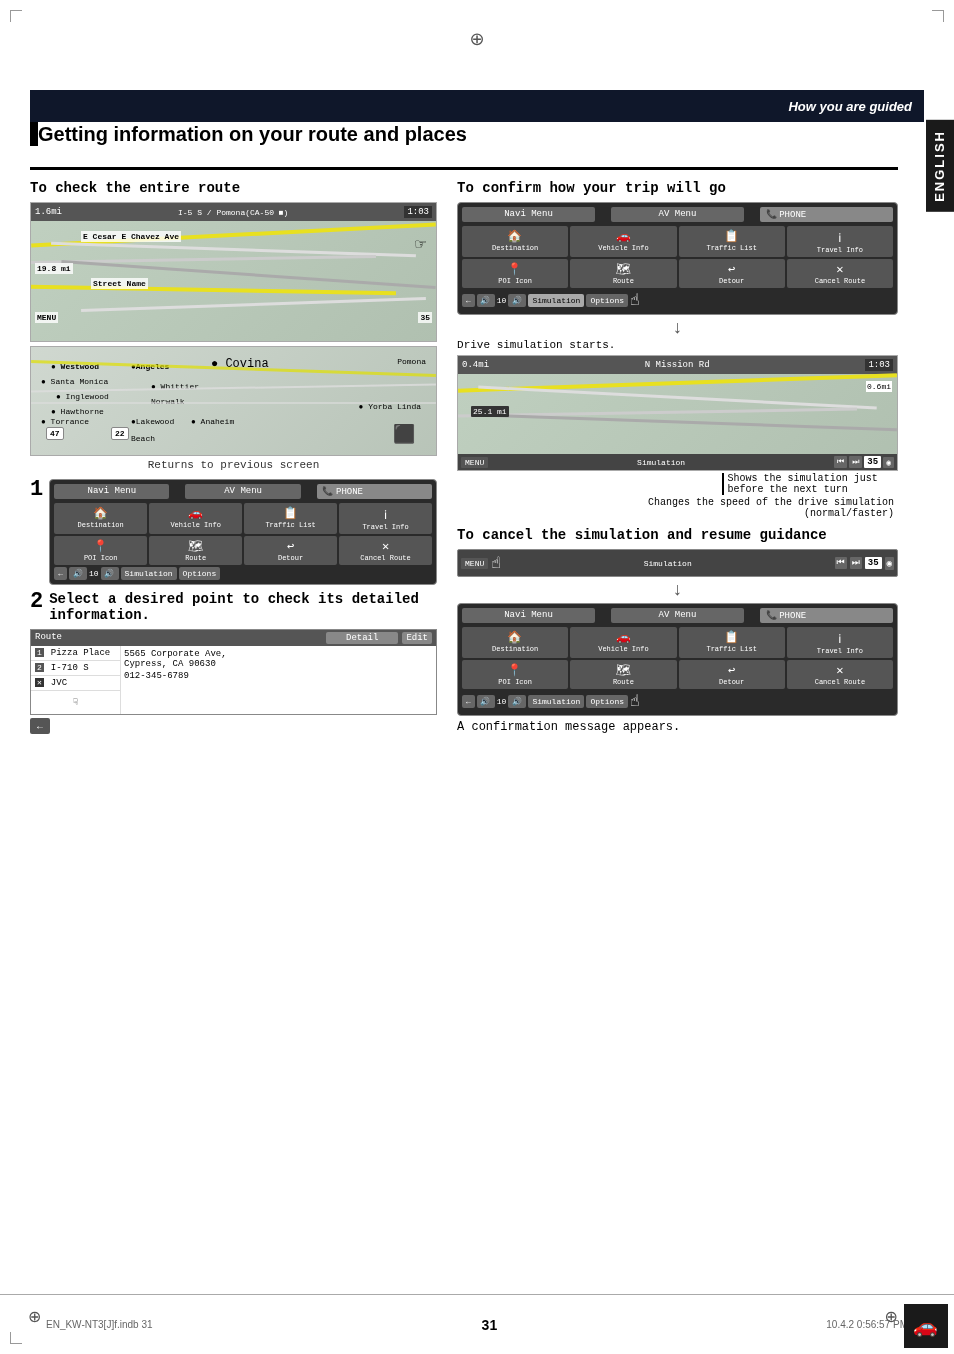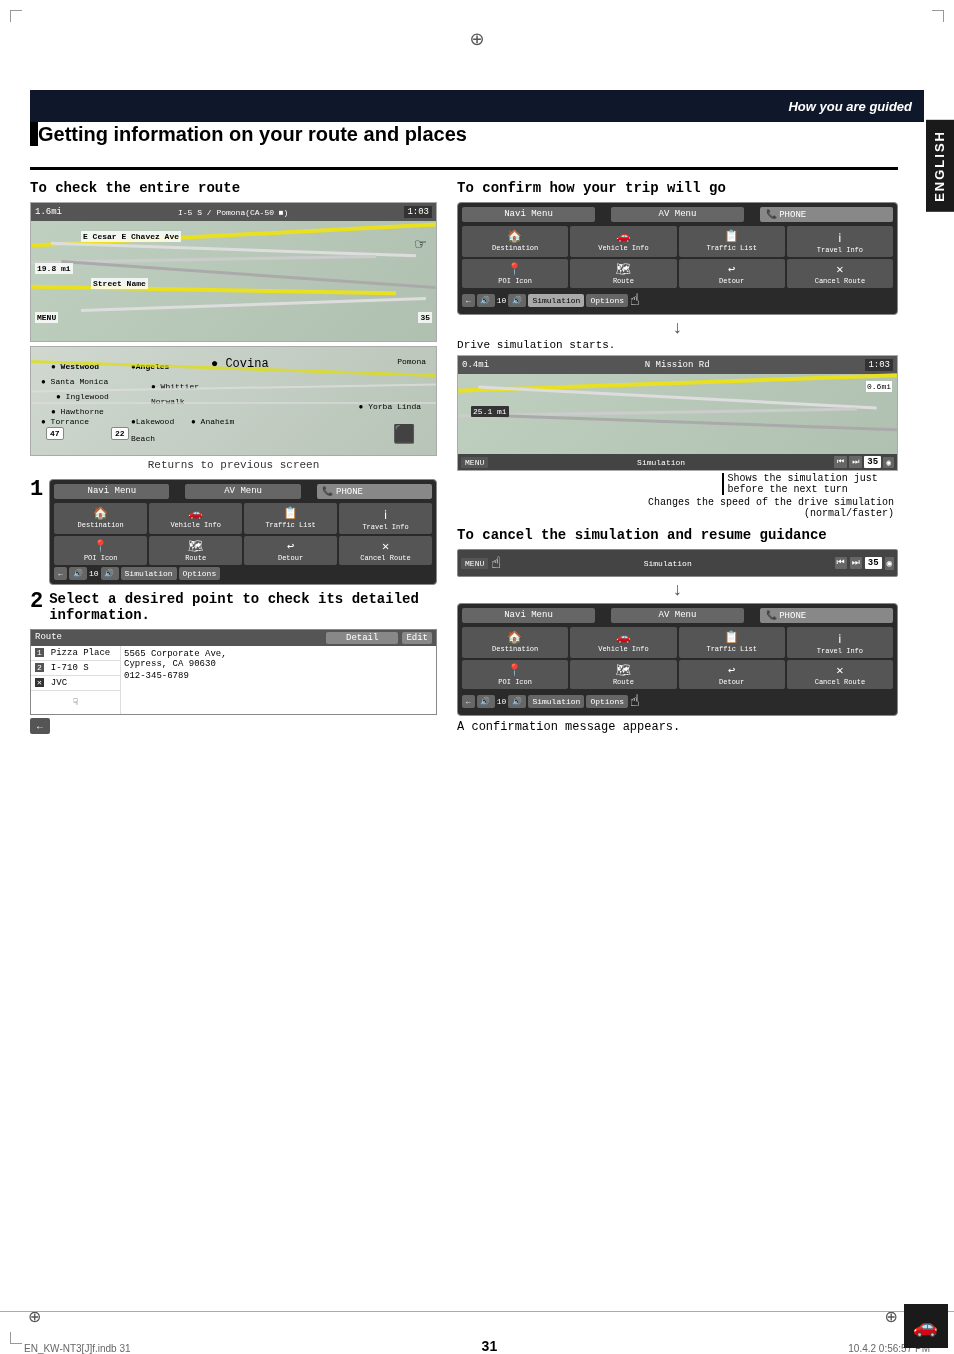--- a/index.html
+++ b/index.html
@@ -270,26 +270,26 @@
       color: #000;
       margin-top: 2px;
     }
 
     
     .bottom-footer {
       position: absolute;
       bottom: 0;
       left: 0;
       right: 0;
-      height: 43px;
+      height: 60px;
       border-top: 1px solid #aaa;
       display: flex;
-      align-items: flex-end;
+      align-items: center;
       justify-content: space-between;
-      padding: 0 24px;
+      padding: 0 46px;
       font-size: 10px;
       color: #666;
     }
     .page-num {
       font-size: 14px;
       font-weight: bold;
       color: #000;
       text-align: center;
       flex: 1;
     }

